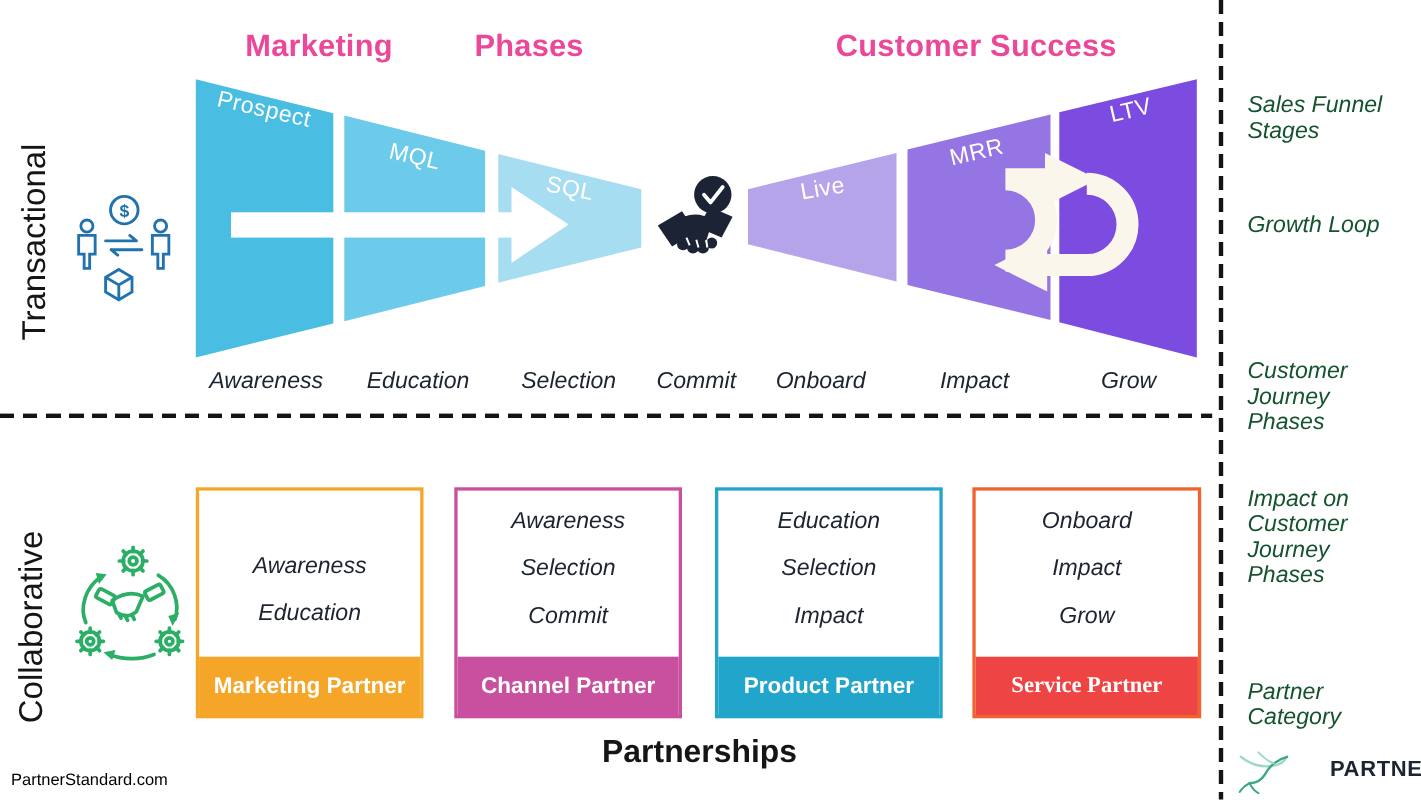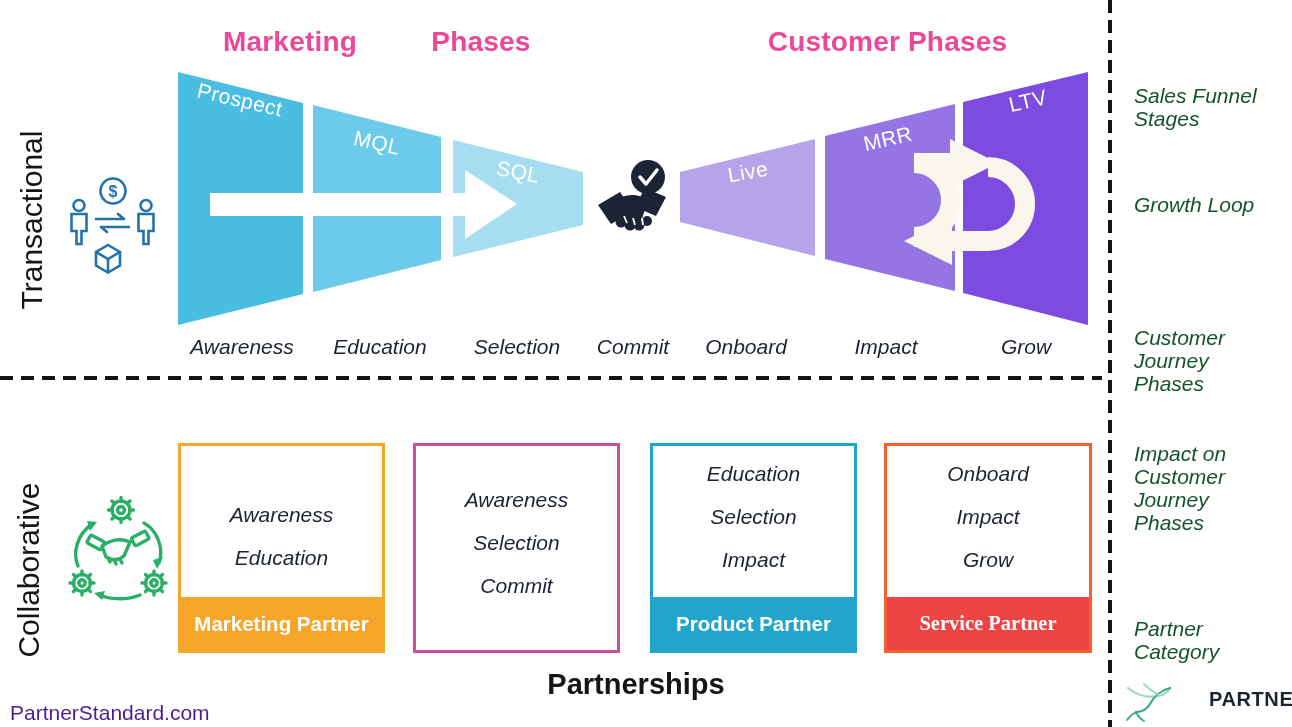--- a/index.html
+++ b/index.html
@@ -79,39 +79,39 @@
     color:#ffffff; font-weight:700; font-size:20.5px;
   }
 
   .section-title {
     position:absolute; left:436px; top:668px; width:400px;
     text-align:center; font-size:29px; font-weight:700; color:#151515;
   }
 
   .website {
     position:absolute; left:10px; top:701px;
-    font-size:21px; color:#4c1d95;
+    font-size:15px; color:#000000;
   }
 
   
   .brand-name {
     position:absolute; left:1169px; top:688px;
     font-size:20px; font-weight:700; color:#1b2430; letter-spacing:0.6px;margin-left:40px;
   }
   .brand-sub {
     position:absolute; left:1169px; top:709px; width:96px; text-align:center;
     font-size:13px; color:#2a3038;margin-top:33px;
   }
 </style>
 </head>
 <body>
 
 <div class="dept-header" style="left:180px;width:220px">Marketing</div>
 <div class="dept-header" style="left:391px;width:180px">Phases</div>
-<div class="dept-header" style="left:740px;width:295px">Customer Phases</div>
+<div class="dept-header" style="left:740px;width:295px">Customer Success</div>
 
 <div class="row-label" style="left:-97px;top:202px">Transactional</div>
 <div class="row-label" style="left:-100px;top:552px">Collaborative</div>
 
 <svg id="funnel-svg" width="1110" height="380" viewBox="0 0 1110 380">
 
   <polygon points="178,72 303,103 303,294 178,325" style="fill: rgb(74, 189, 227);"></polygon>
   <polygon points="313,105 441,137 441,260 313,292" style="fill: rgb(108, 202, 234);"></polygon>
   <polygon points="453,140 583,172 583,225 453,257" style="fill: rgb(166, 221, 241);"></polygon>
   <polygon points="680,172 815,139 815,256 680,222" style="fill: rgb(182, 164, 234);"></polygon>
@@ -227,20 +227,21 @@
   </div>
   <div class="card-footer" style="background-color: rgb(245, 166, 40); text-align: center;">Marketing Partner</div>
 </div>
 
 <div class="card" style="left: 413px; width: 207px; border-color: rgb(200, 80, 159);">
   <div class="card-body">
     <div class="phase-line">Awareness</div>
     <div class="phase-line">Selection</div>
     <div class="phase-line">Commit</div>
   </div>
+  <div class="card-footer" style="background-color: rgb(200, 80, 159);">Channel Partner</div>
 </div>
 
 <div class="card" style="left: 650px; width: 207px; border-color: rgb(34, 165, 203);">
   <div class="card-body">
     <div class="phase-line">Education</div>
     <div class="phase-line">Selection</div>
     <div class="phase-line">Impact</div>
   </div>
   <div class="card-footer" style="background-color: rgb(34, 165, 203);">Product Partner</div>
 </div>

